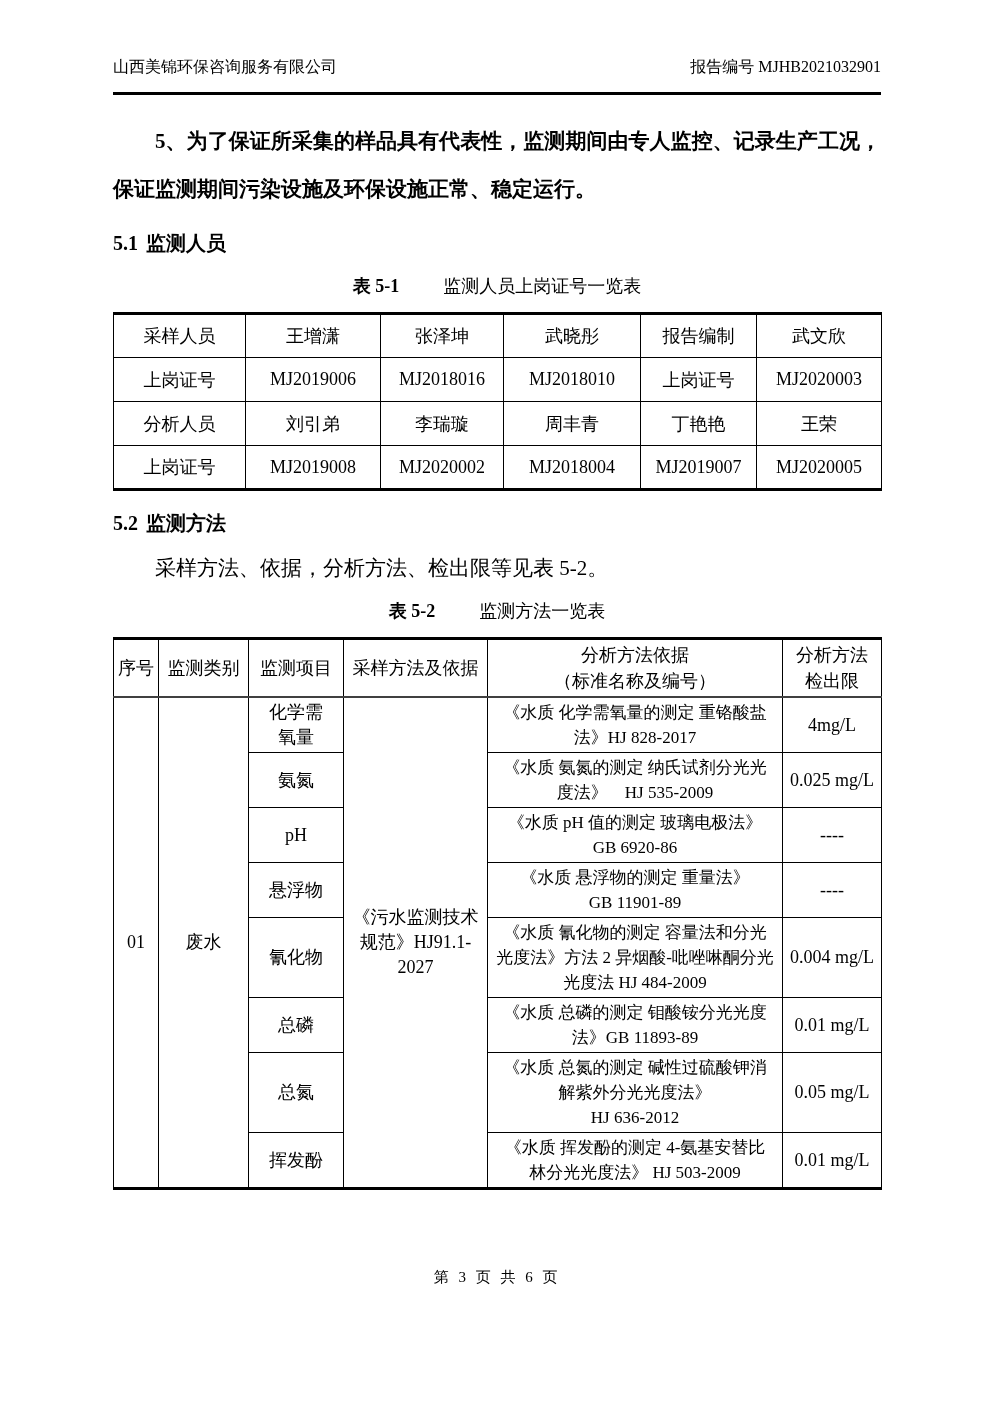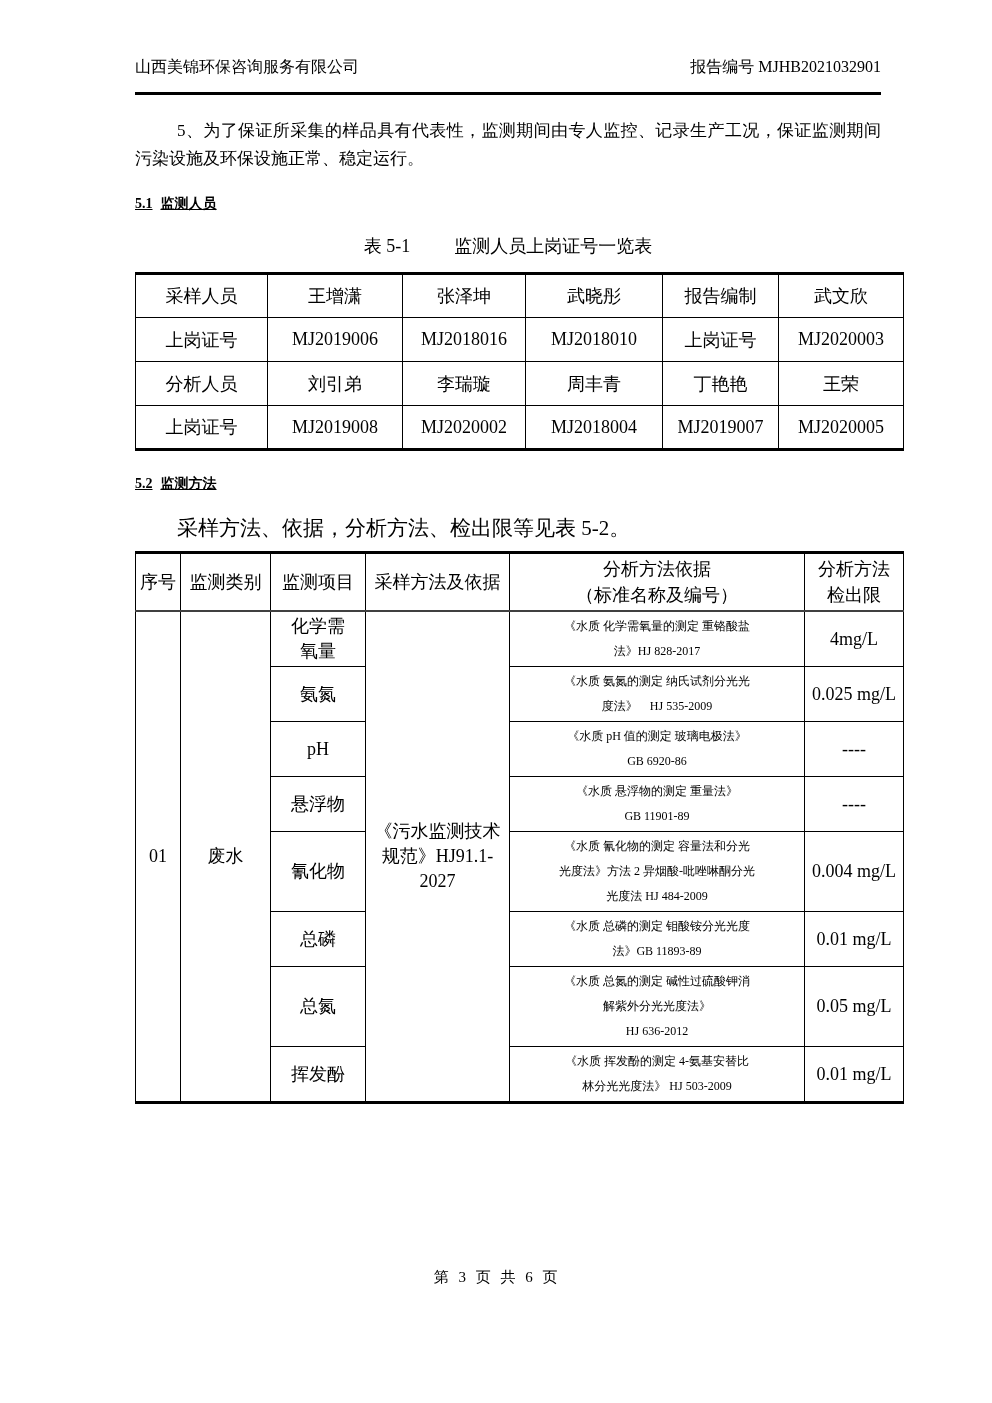--- a/index.html
+++ b/index.html
@@ -6,64 +6,63 @@
   html, body { background: #888; }
   .page {
     position: relative;
     width: 992px;
     height: 1403px;
     margin: 0 auto;
     background: #ffffff;
     color: #000;
     font-family: "Liberation Serif", "DejaVu Serif", serif;
     overflow: hidden;
-    padding-left: 22px;
   }
   .content { padding: 56px 111px 0 113px; }
 
   
   .doc-header {
     display: flex;
     justify-content: space-between;
     align-items: baseline;
     font-size: 16px;
     line-height: 22px;
   }
   .header-rule { border: none; border-top: 3px solid #000; margin-top: 14px; }
 
   
   .para {
-    font-size: 17px;
-    line-height: 28px;
+    font-size: 21px;
+    line-height: 48px;
     text-indent: 42px;
     text-align: justify;
+    font-weight: bold;
   }
   .para-first { margin-top: 22px; }
 
   .section-heading {
     margin-top: 8px;
-    font-size: 14px;
+    font-size: 20px;
     line-height: 45px;
-    text-decoration: underline;
   }
   .section-heading .num { font-weight: bold; margin-right: 8px; }
 
   .intro {
     font-size: 21px;
     line-height: 45px;
     text-indent: 42px;
   }
 
   .caption {
     text-align: center;
     font-size: 18px;
     line-height: 36px;
     margin: 2px 0 8px 0;
   }
-  .caption .cap-label { font-weight: normal; }
+  .caption .cap-label { font-weight: bold; }
   .caption .cap-text { margin-left: 44px; text-align: right; }
 
   
   table {
     border-collapse: collapse;
     table-layout: fixed;
     width: 768px;
     border-left: 1px solid #000;
     border-right: 1px solid #000;
     border-top: 3px solid #000;
@@ -80,21 +79,21 @@
   }
   .pre { white-space: pre-line; }
 
   
   #t51 td { height: 44px; font-size: 18px; }
 
   
   #t52 { margin-top: 0; }
   #t52 th { font-size: 18px; line-height: 26px; }
   #t52 td { font-size: 18px; line-height: 25px; }
-  #t52 td.method { font-size: 12px; line-height: 25px; }
+  #t52 td.method { font-size: 17px; line-height: 25px; }
   #t52 thead tr { border-bottom: 2px solid #404040; height: 58px; }
   #t52 .rh1 { height: 50px; }
   #t52 .rh2 { height: 47px; }
   #t52 .rh3 { height: 43px; }
   #t52 .rh4 { height: 42px; }
   #t52 .rh5 { height: 76px; }
   #t52 .rh6 { height: 44px; }
   #t52 .rh7 { height: 56px; }
   #t52 .rh8 { height: 48px; }
 
@@ -169,20 +168,21 @@
           <td>MJ2019007</td>
           <td>MJ2020005</td>
         </tr>
       </tbody>
     </table>
 
     <h2 class="section-heading" style="margin-top:10px;"><span class="num">5.2</span><span>监测方法</span></h2>
 
     <p class="intro">采样方法、依据，分析方法、检出限等见表 5-2。</p>
 
+    <p class="caption"><span class="cap-label">表 5-2</span><span class="cap-text">监测方法一览表</span></p>
 
     <table id="t52">
       <colgroup>
         <col style="width:45px">
           <col style="width:90px">
           <col style="width:95px">
         <col style="width:144px">
           <col style="width:295px">
           <col style="width:99px">
       </colgroup>

